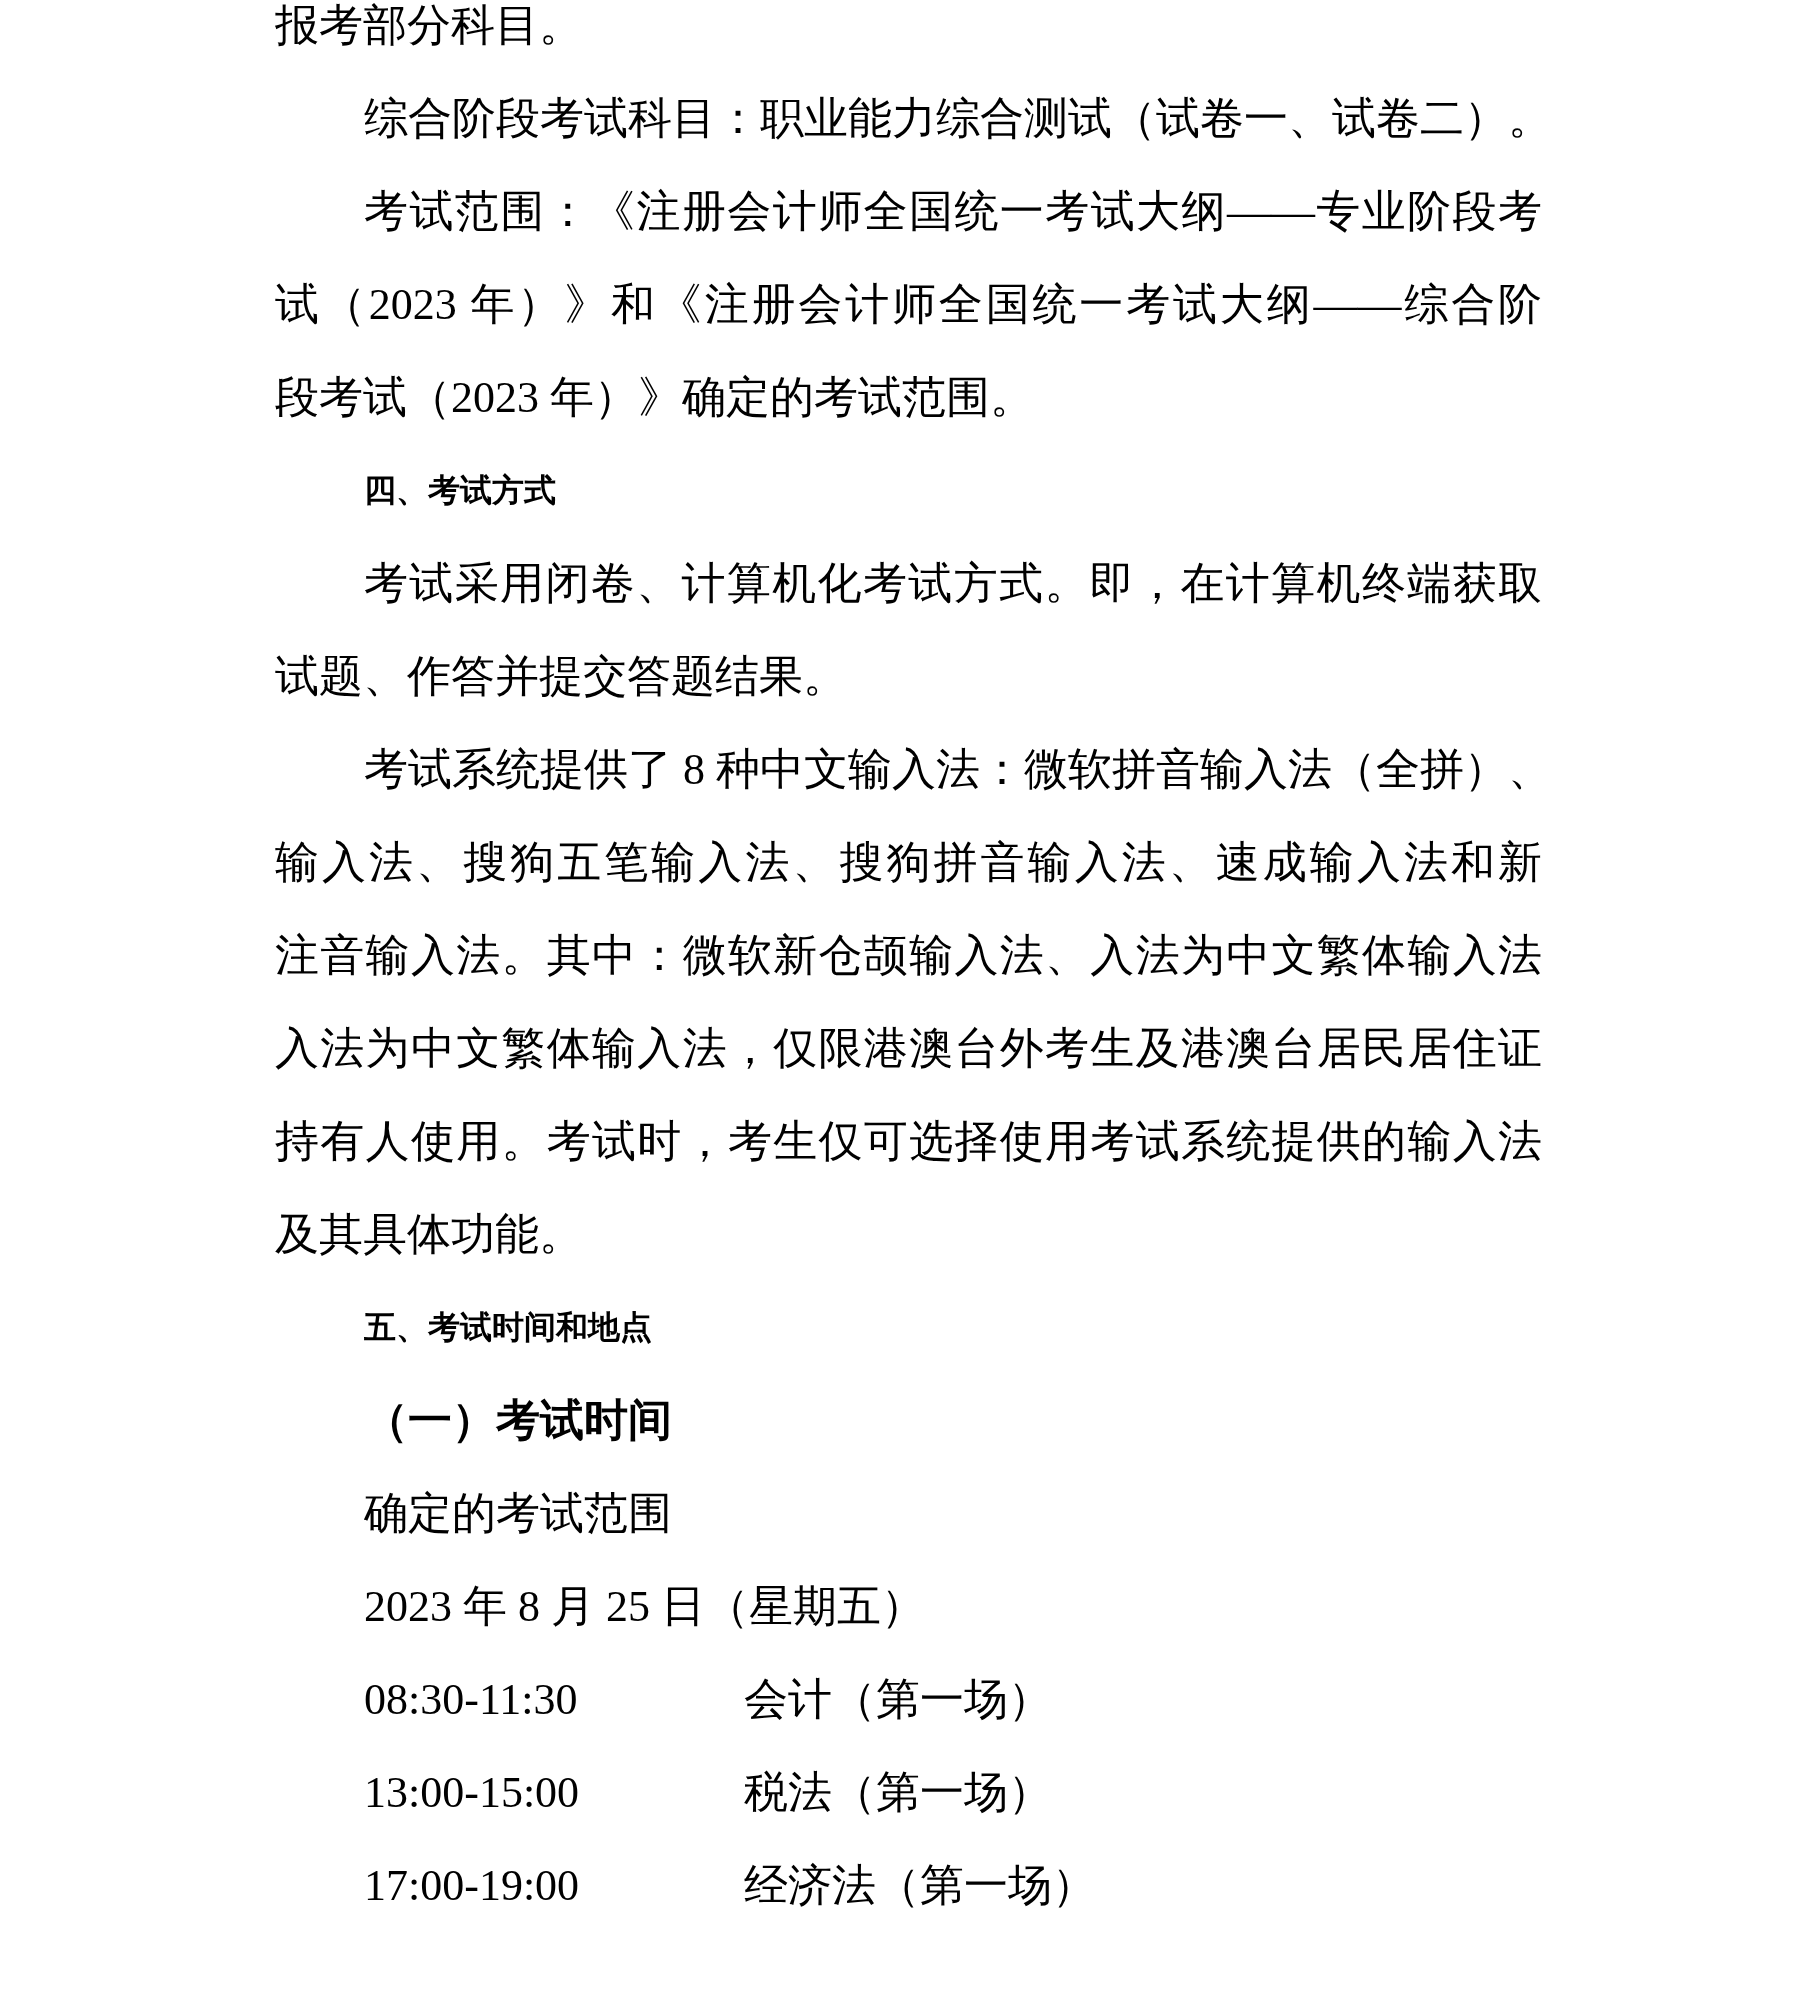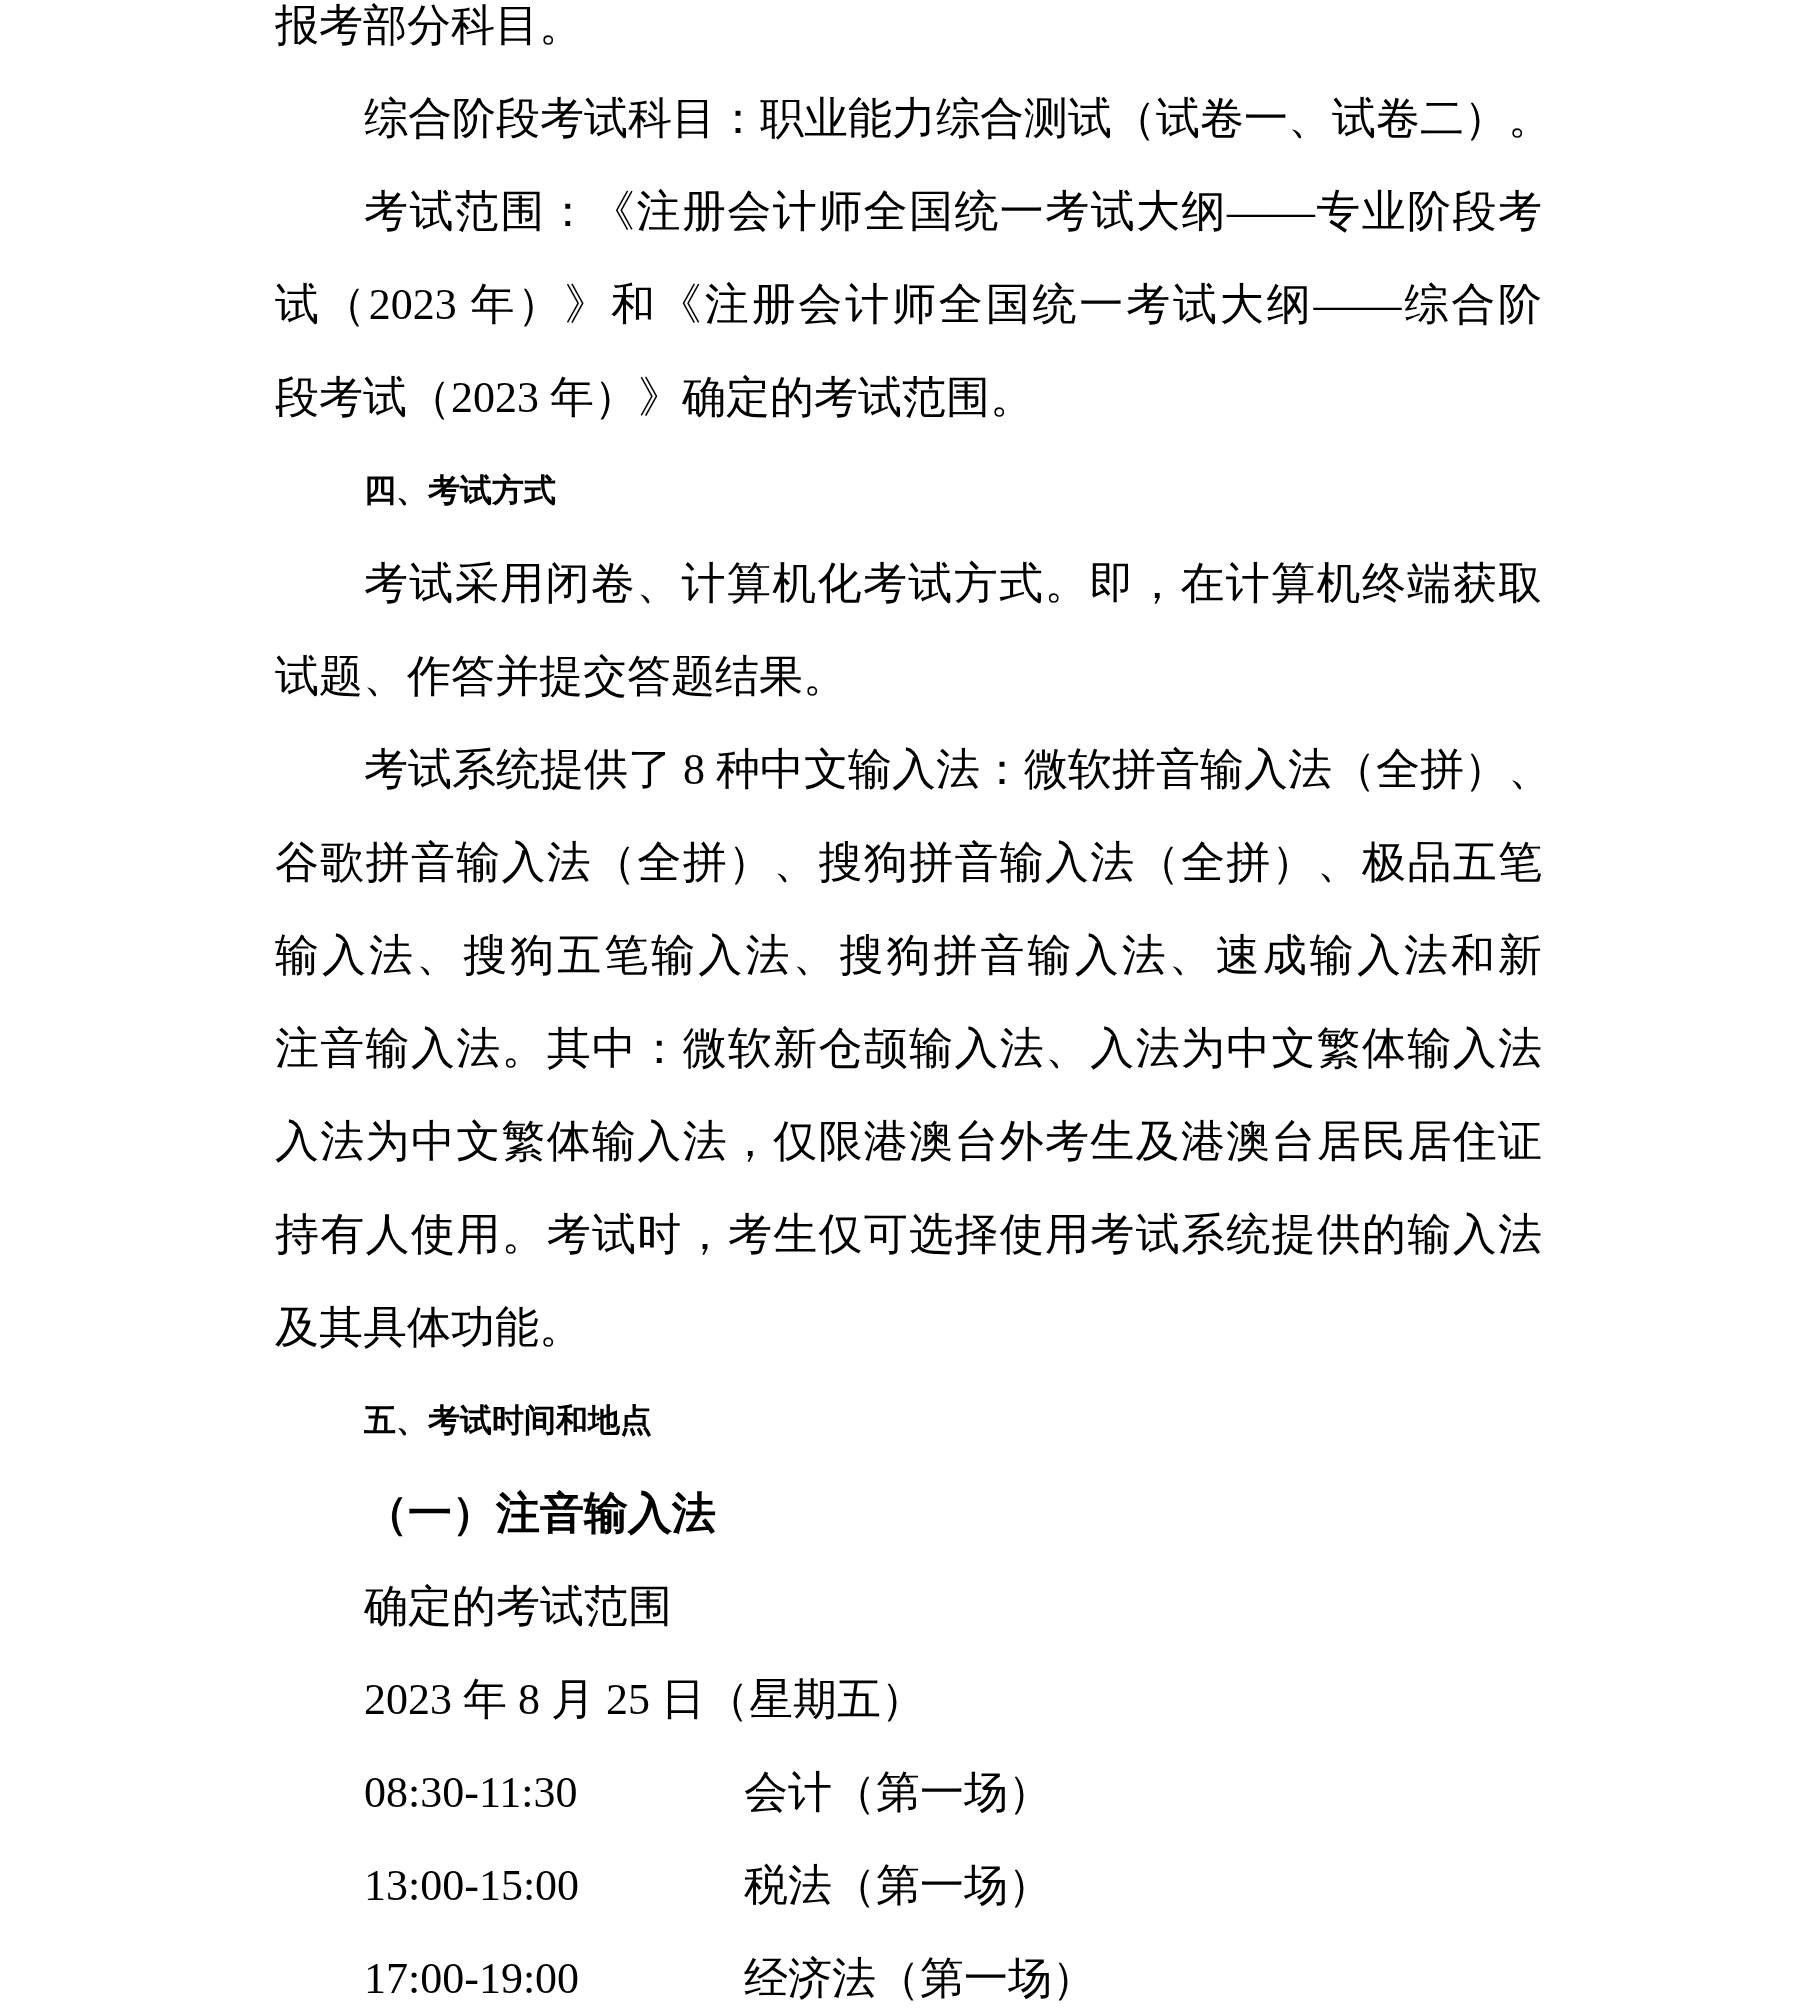--- a/index.html
+++ b/index.html
@@ -61,28 +61,27 @@
 <div class="doc">
   <div class="line">报考部分科目。</div>
   <div class="line indent">综合阶段考试科目：职业能力综合测试（试卷一、试卷二）。</div>
   <div class="line indent j">考试范围：《注册会计师全国统一考试大纲——专业阶段考</div>
   <div class="line j">试（2023 年）》和《注册会计师全国统一考试大纲——综合阶</div>
   <div class="line">段考试（2023 年）》确定的考试范围。</div>
   <div class="line indent h">四、考试方式</div>
   <div class="line indent j">考试采用闭卷、计算机化考试方式。即，在计算机终端获取</div>
   <div class="line">试题、作答并提交答题结果。</div>
   <div class="line indent j">考试系统提供了 8 种中文输入法：微软拼音输入法（全拼）、</div>
-  <div class="line j">谷歌拼音输入法（全拼）、搜狗拼音输入法（全拼）、极品五笔</div>
   <div class="line j">输入法、搜狗五笔输入法、搜狗拼音输入法、速成输入法和新</div>
   <div class="line j">注音输入法。其中：微软新仓颉输入法、入法为中文繁体输入法</div>
   <div class="line j">入法为中文繁体输入法，仅限港澳台外考生及港澳台居民居住证</div>
   <div class="line j">持有人使用。考试时，考生仅可选择使用考试系统提供的输入法</div>
   <div class="line">及其具体功能。</div>
   <div class="line indent h">五、考试时间和地点</div>
-  <div class="line indent k">（一）注音输入法</div>
+  <div class="line indent k">（一）考试时间</div>
   <div class="line indent">确定的考试范围</div>
   <div class="line indent">2023 年 8 月 25 日（星期五）</div>
 
   <div class="line sched">
     <span class="time">08:30-11:30</span><span>会计（第一场）</span>
   </div>
   <div class="line sched">
     <span class="time">13:00-15:00</span><span>税法（第一场）</span>
   </div>
   <div class="line sched">

